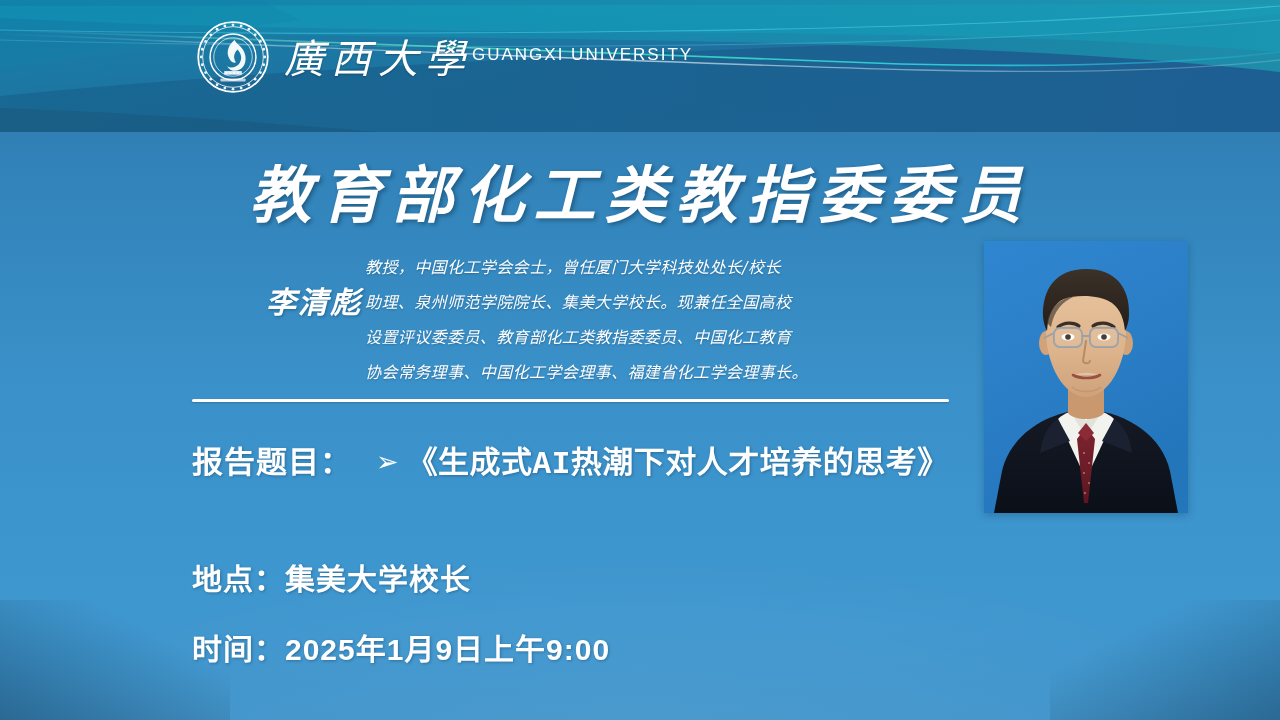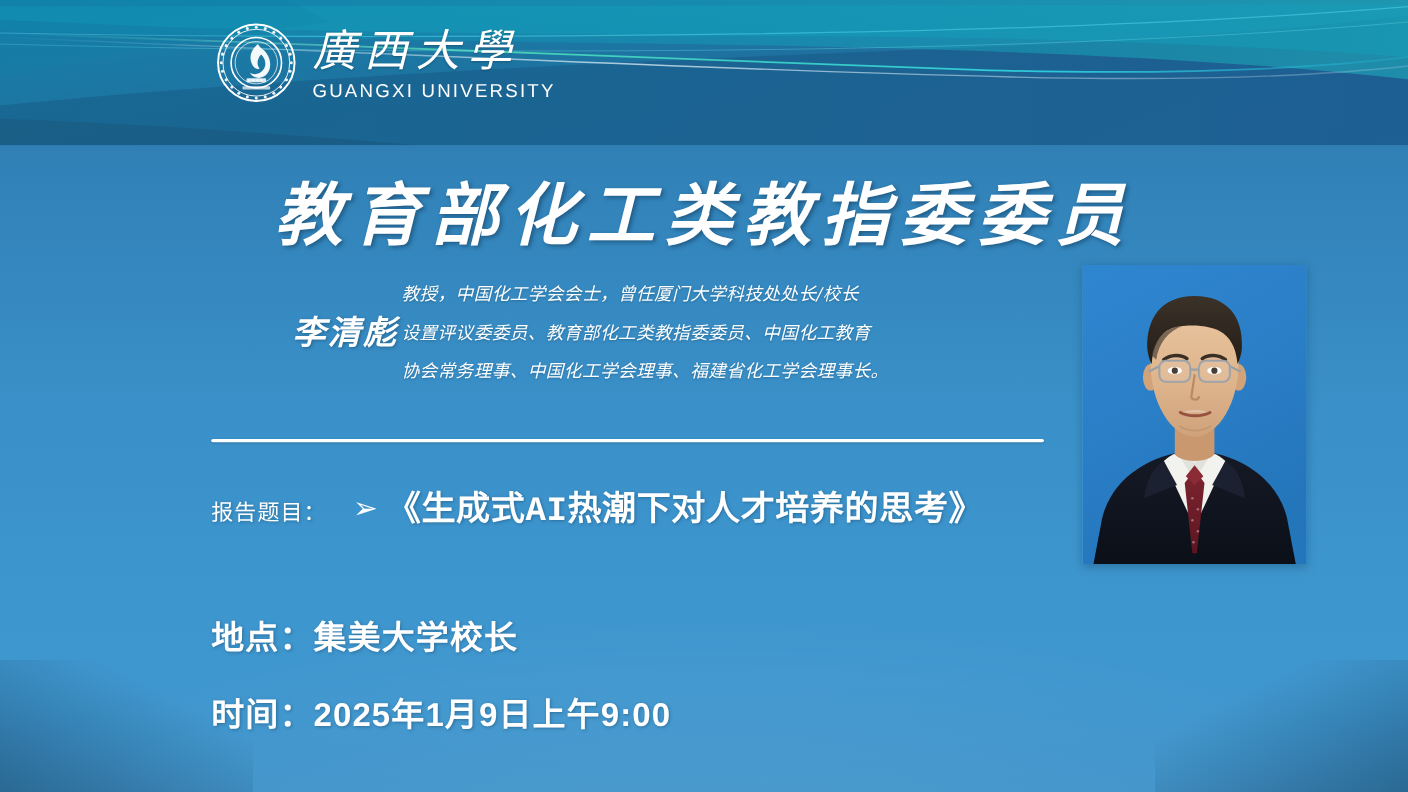--- a/index.html
+++ b/index.html
@@ -63,21 +63,21 @@
     position: absolute;
     left: 196px;
     top: 20px;
     display: flex;
     align-items: center;
     gap: 14px;
   }
   .logo-seal { width: 74px; height: 74px; display: block; }
   .logo-words {
     display: flex;
-    flex-direction: column;
+    flex-direction: row;
     justify-content: center;
     margin-top: 4px;
   }
   .logo-cn {
     font-family: "DejaVu Serif", "Liberation Serif", serif;
     font-size: 40px;
     line-height: 1.0;
     letter-spacing: 7px;
     color: #ffffff;
     font-weight: 400;
@@ -171,22 +171,22 @@
   .topic-line {
     position: absolute;
     left: 192px;
     top: 437px;
     display: flex;
     align-items: baseline;
     white-space: nowrap;
   }
   .topic-label {
     font-family: "DejaVu Serif", "Liberation Serif", serif;
-    font-weight: 400;
-    font-size: 20px;
+    font-weight: 700;
+    font-size: 31px;
     letter-spacing: 1px;
     color: #ffffff;
     text-shadow: 1px 1px 3px rgba(8,40,66,0.35);
   }
   .topic-bullet {
     margin-left: 24px;
     margin-right: 8px;
     color: #ffffff;
     font-size: 27px;
     line-height: 1;
@@ -319,20 +319,21 @@
       <div class="logo-en">GUANGXI UNIVERSITY</div>
     </div>
   </div>
 
   <div class="main-title">教育部化工类教指委委员</div>
 
   <div class="speaker-name">李清彪</div>
 
   <div class="bio">
     <div>教授，中国化工学会会士，曾任厦门大学科技处处长/校长</div>
+    <div>助理、泉州师范学院院长、集美大学校长。现兼任全国高校</div>
     <div>设置评议委委员、教育部化工类教指委委员、中国化工教育</div>
     <div>协会常务理事、中国化工学会理事、福建省化工学会理事长。</div>
   </div>
 
   <div class="divider"></div>
 
   <div class="portrait">
     <svg width="204" height="272" viewBox="0 0 204 272" xmlns="http://www.w3.org/2000/svg">
       <defs>
         <linearGradient id="photoBg" x1="0" y1="0" x2="0.4" y2="1">

